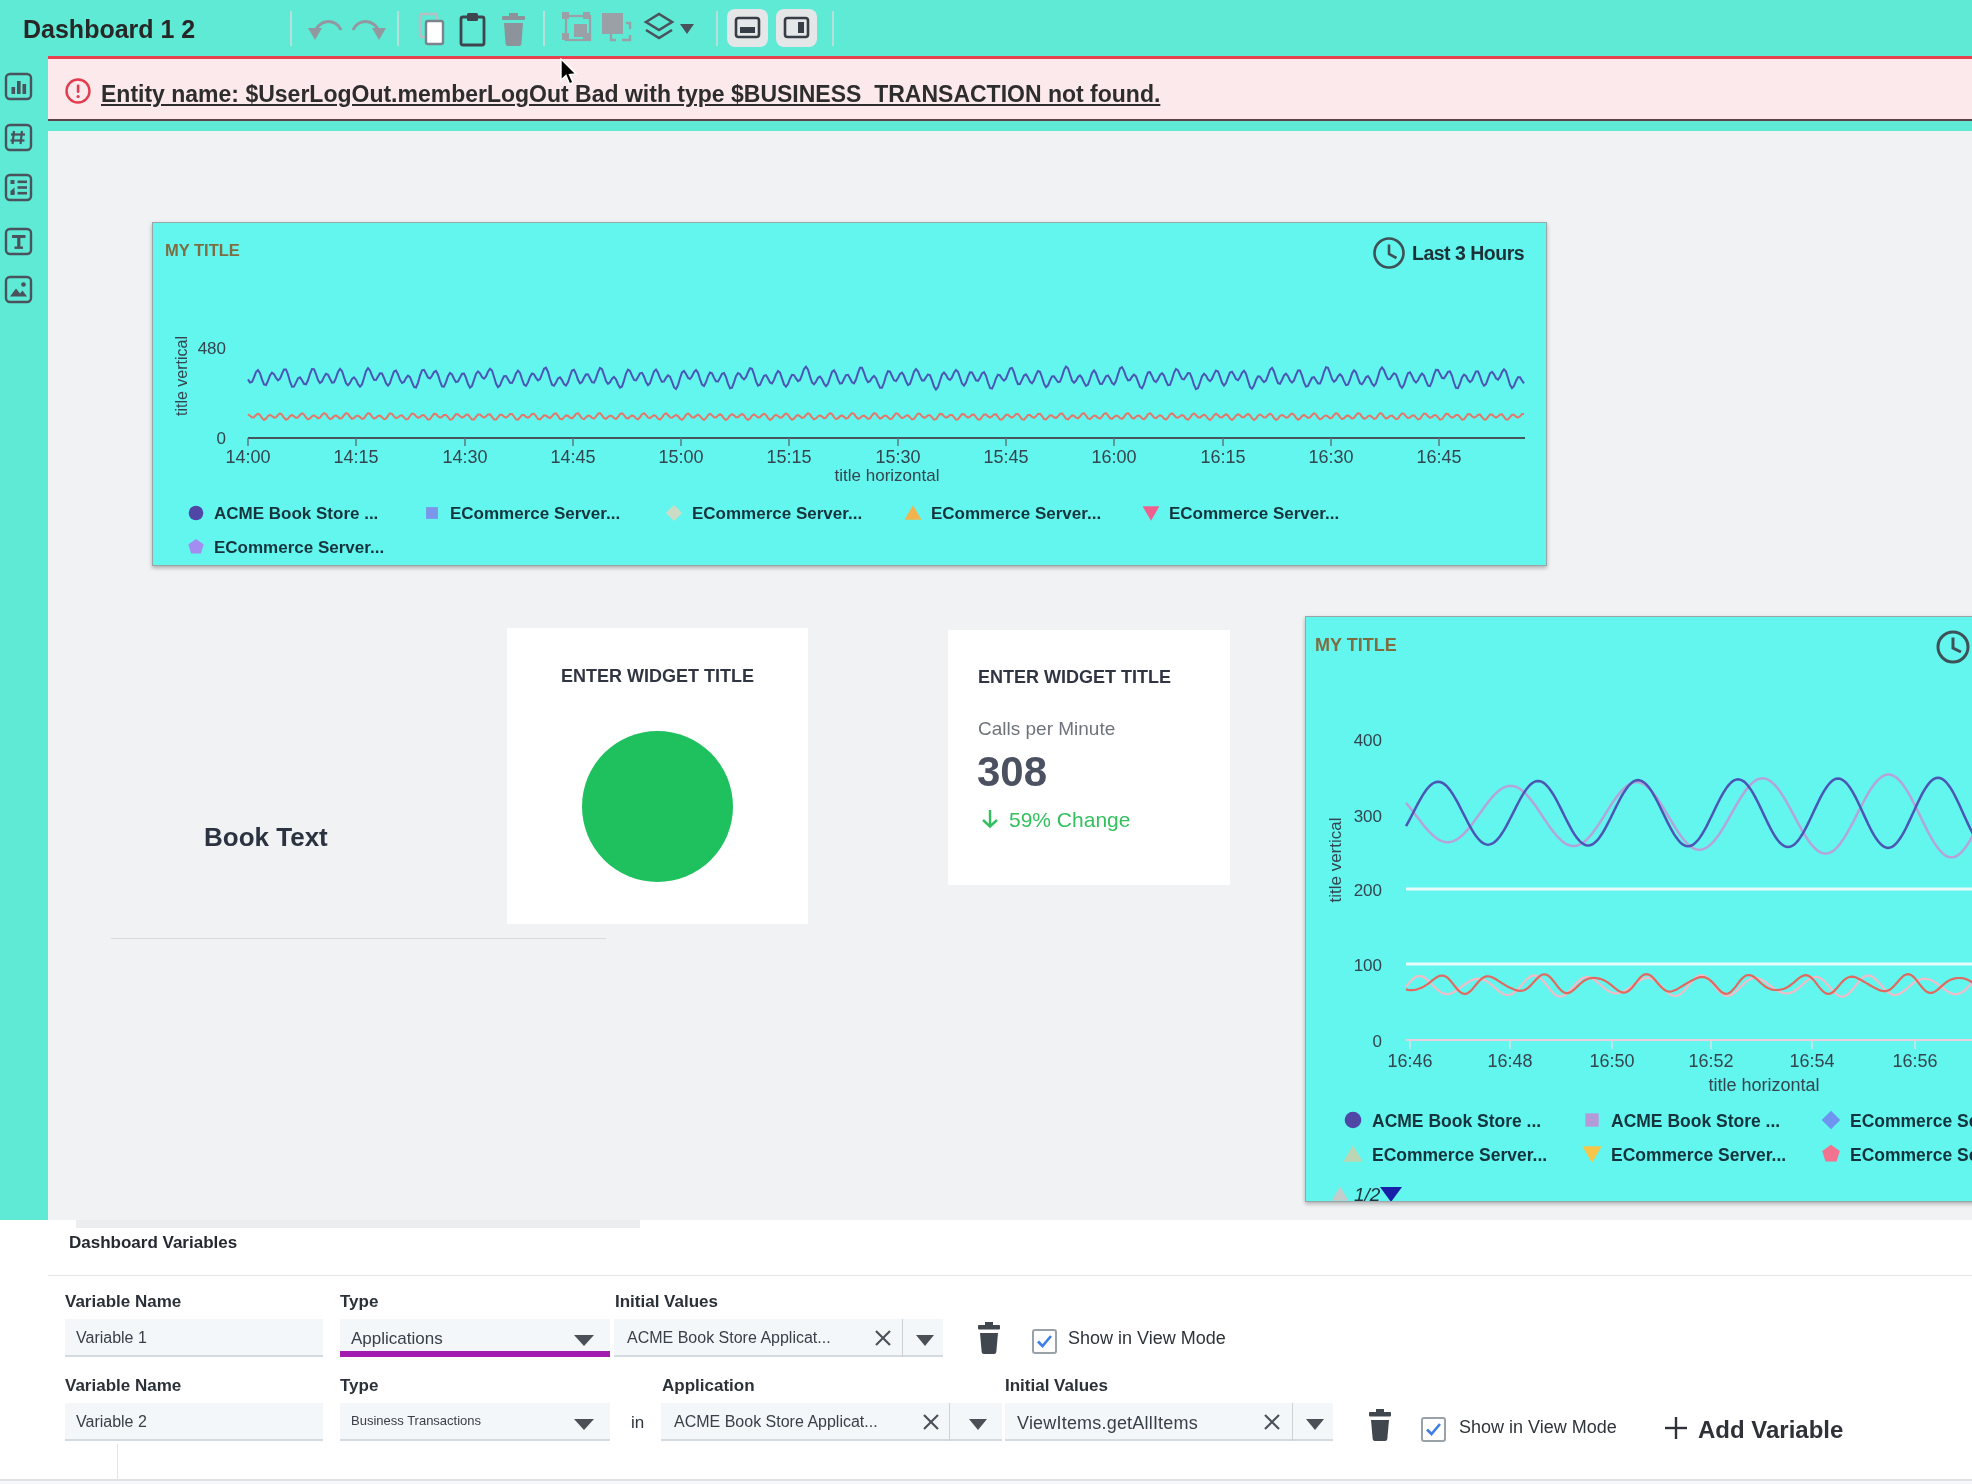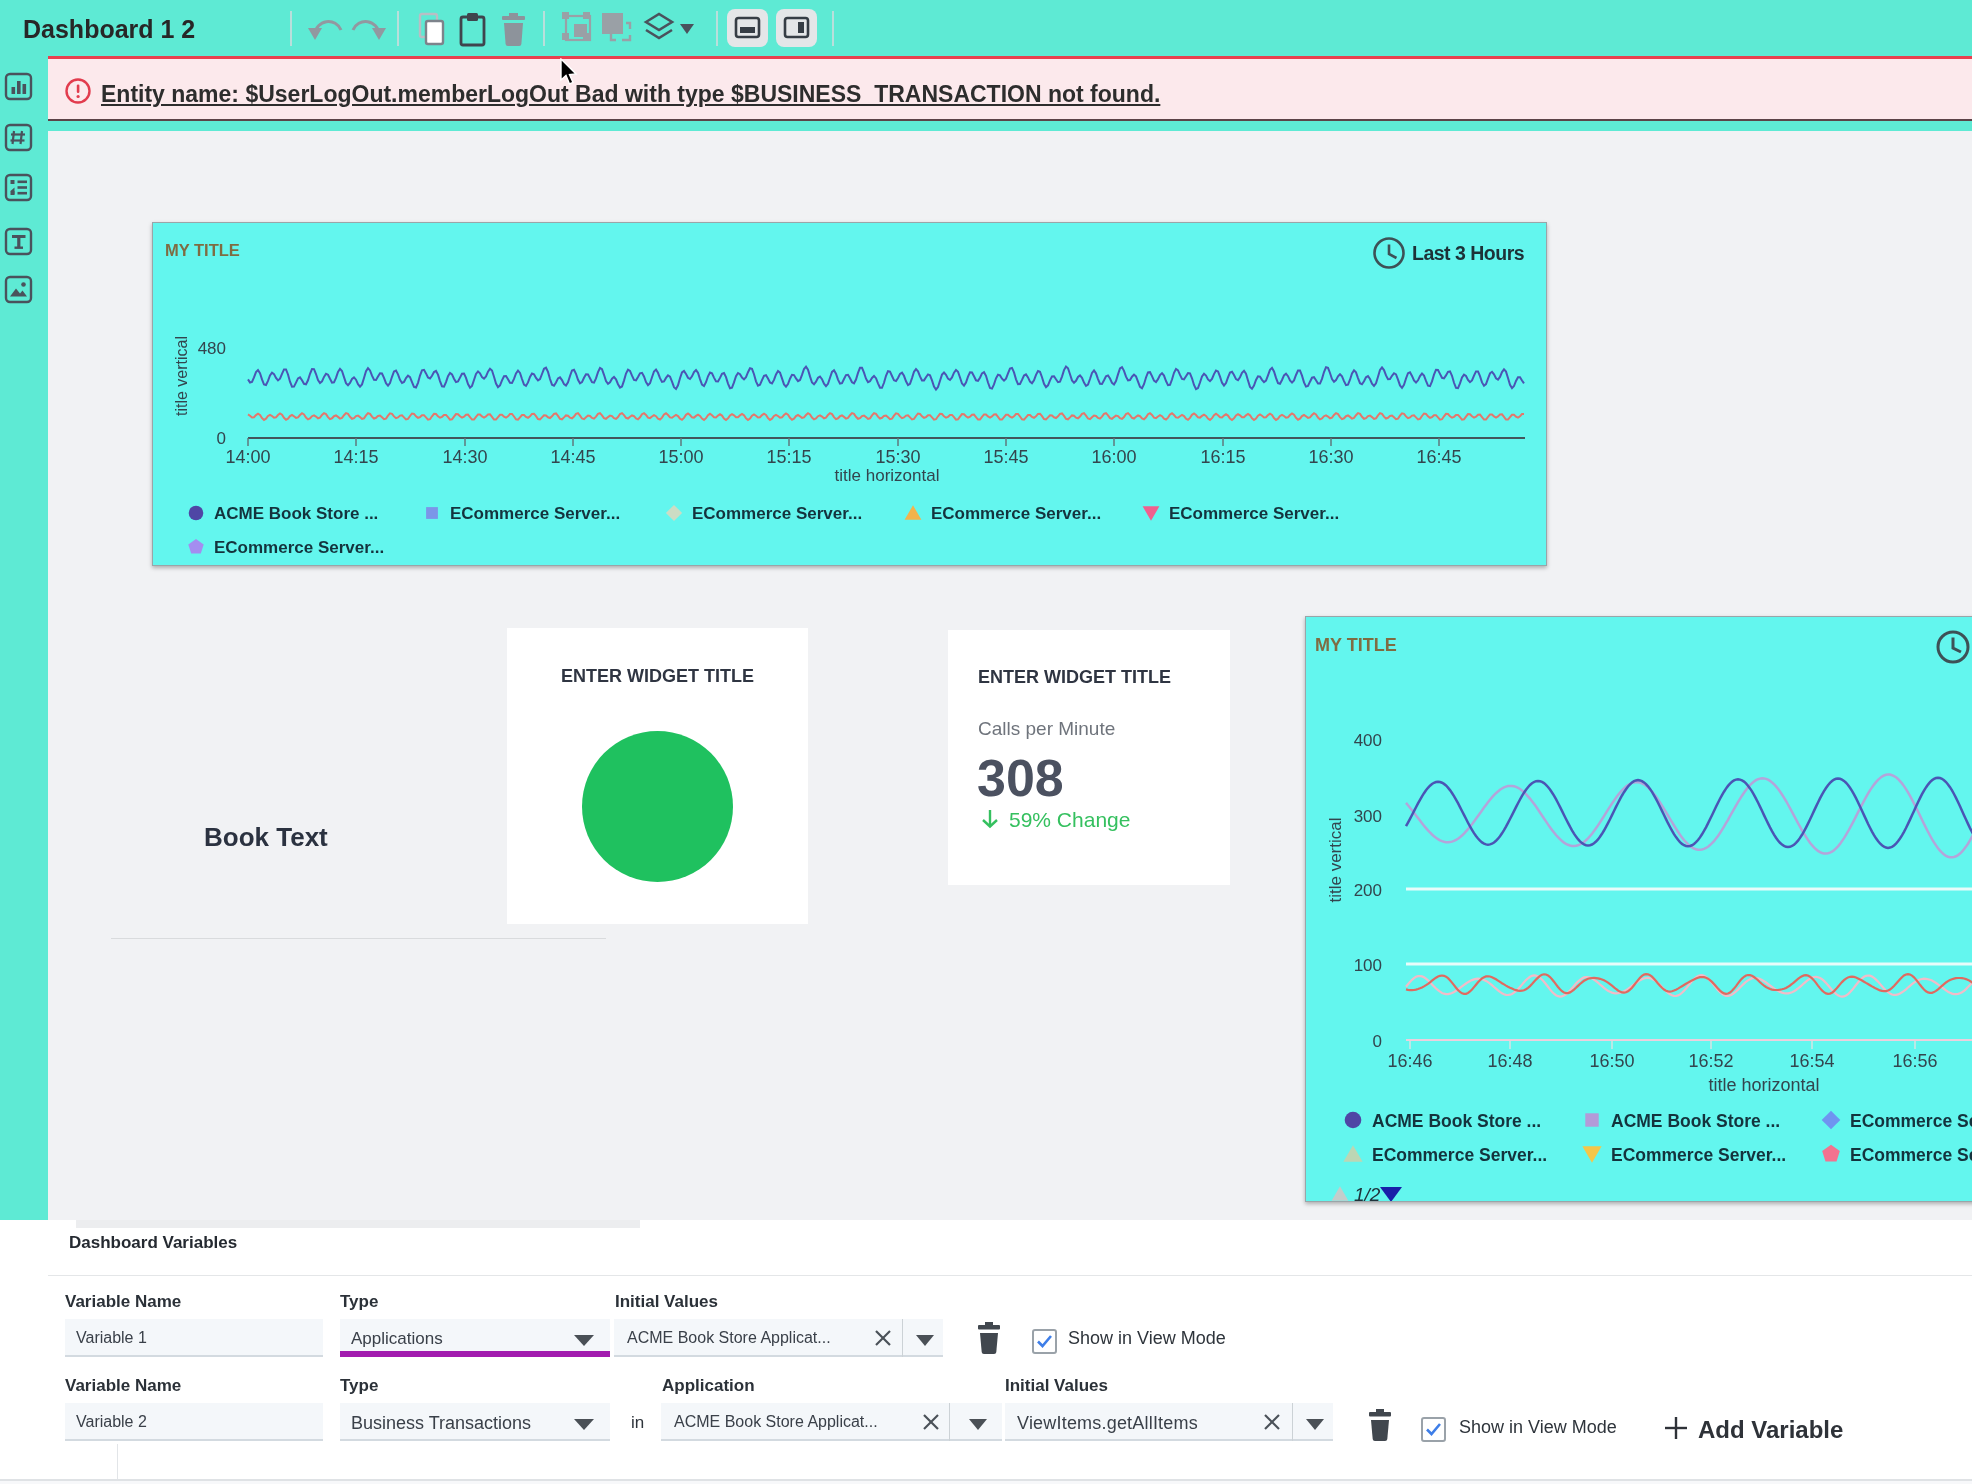--- a/index.html
+++ b/index.html
@@ -190,21 +190,21 @@
 <div class="abs nw" style="left:204px;top:822px;font-size:26px;font-weight:bold;color:#2b3240;">Book Text</div>
 
 <div class="abs" style="left:507px;top:628px;width:301px;height:296px;background:#fff;">
 <div class="abs nw" style="left:0;top:38px;width:301px;text-align:center;font-size:18px;font-weight:bold;color:#2f3542;">ENTER WIDGET TITLE</div>
 <div class="abs" style="left:75px;top:103px;width:151px;height:151px;border-radius:50%;background:#1fc15f;"></div>
 </div>
 
 <div class="abs" style="left:948px;top:630px;width:282px;height:255px;background:#fff;">
 <div class="abs nw" style="left:30px;top:37px;font-size:18px;font-weight:bold;color:#2f3542;">ENTER WIDGET TITLE</div>
 <div class="abs nw" style="left:30px;top:88px;font-size:19px;color:#6f747c;">Calls per Minute</div>
-<div class="abs nw" style="left:29px;top:118px;font-size:52px;font-weight:bold;color:#4b5160;">308</div>
+<div class="abs nw" style="left:29px;top:118px;font-size:42px;font-weight:bold;color:#4b5160;">308</div>
 <svg class="abs" style="left:31px;top:178px" width="22" height="22" viewBox="0 0 22 22">
 <g stroke="#35c05f" stroke-width="2.4" fill="none">
           <path d="M11 2 L11 18"></path>
           <path d="M4 12 L11 18.5 L18 12"></path>
         </g>
 </svg>
 <div class="abs nw" style="left:61px;top:178px;font-size:21px;color:#35c05f;">59% Change</div>
 </div>
 
 <div class="abs" style="left:1305px;top:616px;width:675px;height:586px;background:#63f6ee;border:1px solid #9aa5a8;border-right:none;box-shadow:0 2px 4px rgba(0,0,0,0.28);overflow:hidden;">
@@ -303,21 +303,21 @@
       <path d="M2 7.5 L6.5 12 L15 2" stroke="#3e7ee8" stroke-width="2.6" fill="none"></path>
     </svg>
 <div class="abs nw" style="left:1068px;top:1328px;font-size:18px;color:#2e343b;">Show in View Mode</div>
 
 <div class="abs nw" style="left:65px;top:1376px;font-size:17px;font-weight:bold;color:#2b3138;">Variable Name</div>
 <div class="abs" style="left:65px;top:1403px;width:258px;height:38px;background:#f4f7fa;border-bottom:2px solid #d3dae0;">
   <div class="abs nw" style="left:11px;top:10px;font-size:16px;color:#3a4049;">Variable 2</div>
 </div>
 <div class="abs nw" style="left:340px;top:1376px;font-size:17px;font-weight:bold;color:#2b3138;">Type</div>
 <div class="abs" style="left:340px;top:1403px;width:270px;height:38px;background:#f4f7fa;border-bottom:2px solid #d3dae0;">
-  <div class="abs nw" style="left:11px;top:10px;font-size:18px;color:#3a4049;">Business Transactions</div>
+  <div class="abs nw" style="left:11px;top:10px;font-size:13px;color:#3a4049;">Business Transactions</div>
   <svg class="abs" style="left:233px;top:15px" width="22" height="13" viewBox="0 0 22 13">
         <path d="M1 1 L21 1 L11 12 Z" fill="#4a5056"></path>
       </svg>
 </div>
 <div class="abs nw" style="left:631px;top:1413px;font-size:17px;color:#2e343b;">in</div>
 <div class="abs nw" style="left:662px;top:1376px;font-size:17px;font-weight:bold;color:#2b3138;">Application</div>
 <div class="abs" style="left:661px;top:1403px;width:341px;height:38px;background:#f4f7fa;border-bottom:2px solid #d3dae0;">
   <div class="abs nw" style="left:13px;top:10px;font-size:16px;color:#3a4049;">ACME Book Store Applicat...</div>
   <svg class="abs" style="left:260px;top:9px" width="20" height="20" viewBox="0 0 20 20">
         <g stroke="#4a5158" stroke-width="2.2">

